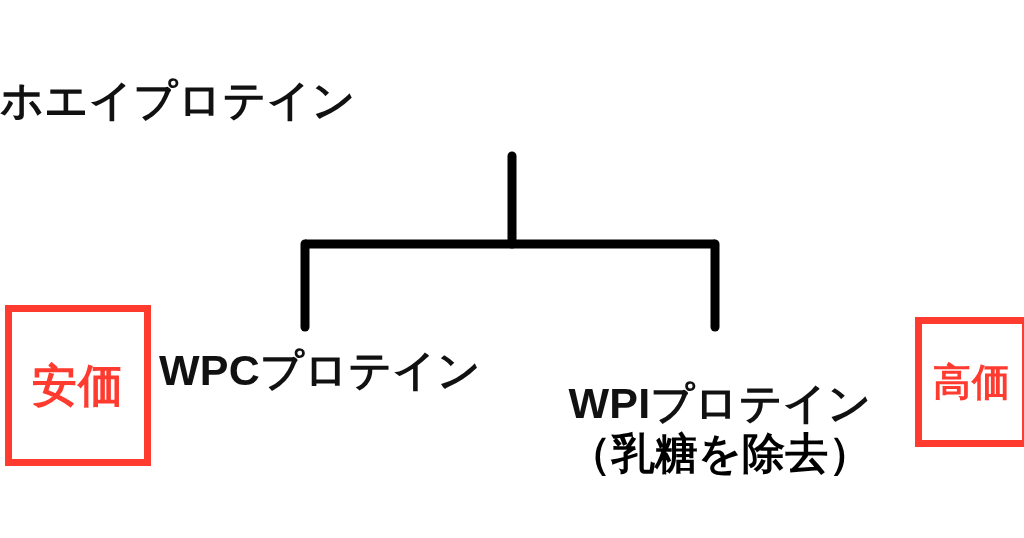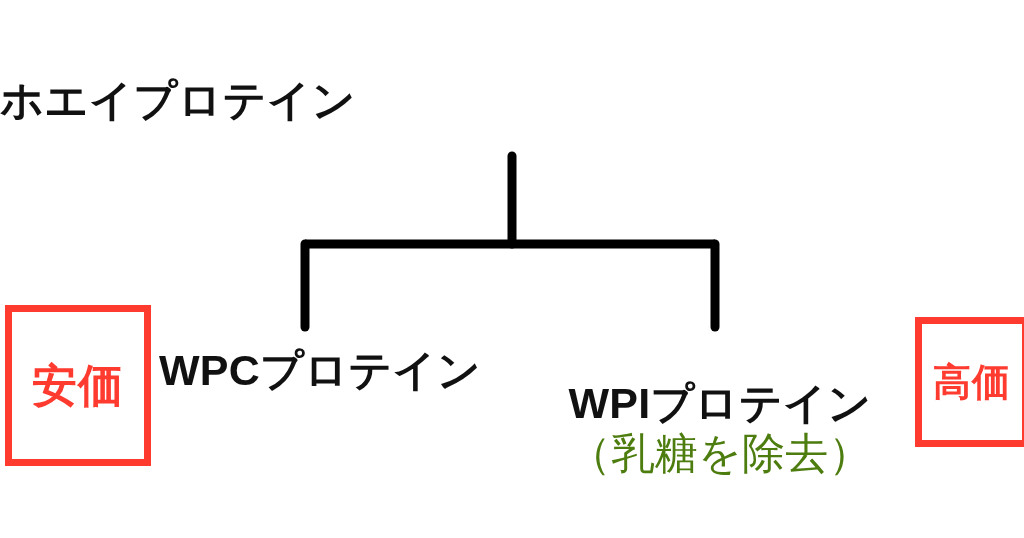--- a/index.html
+++ b/index.html
@@ -57,23 +57,23 @@
   .child-title {
     font-size: 43px;
     line-height: 50px;
     font-weight: 700;
     letter-spacing: 0.2px;
     color: #111111;
   }
   .child-sub {
     font-size: 43px;
     line-height: 50px;
-    font-weight: 400;
+    font-weight: 700;
     letter-spacing: 0.2px;
-    color: #4d7c0f;
+    color: #000000;
   }
 
   #node-wpc {
     left: 120px;
     top: 345px;
     width: 400px;
   }
   #node-wpi {
     left: 540px;
     top: 345px;

